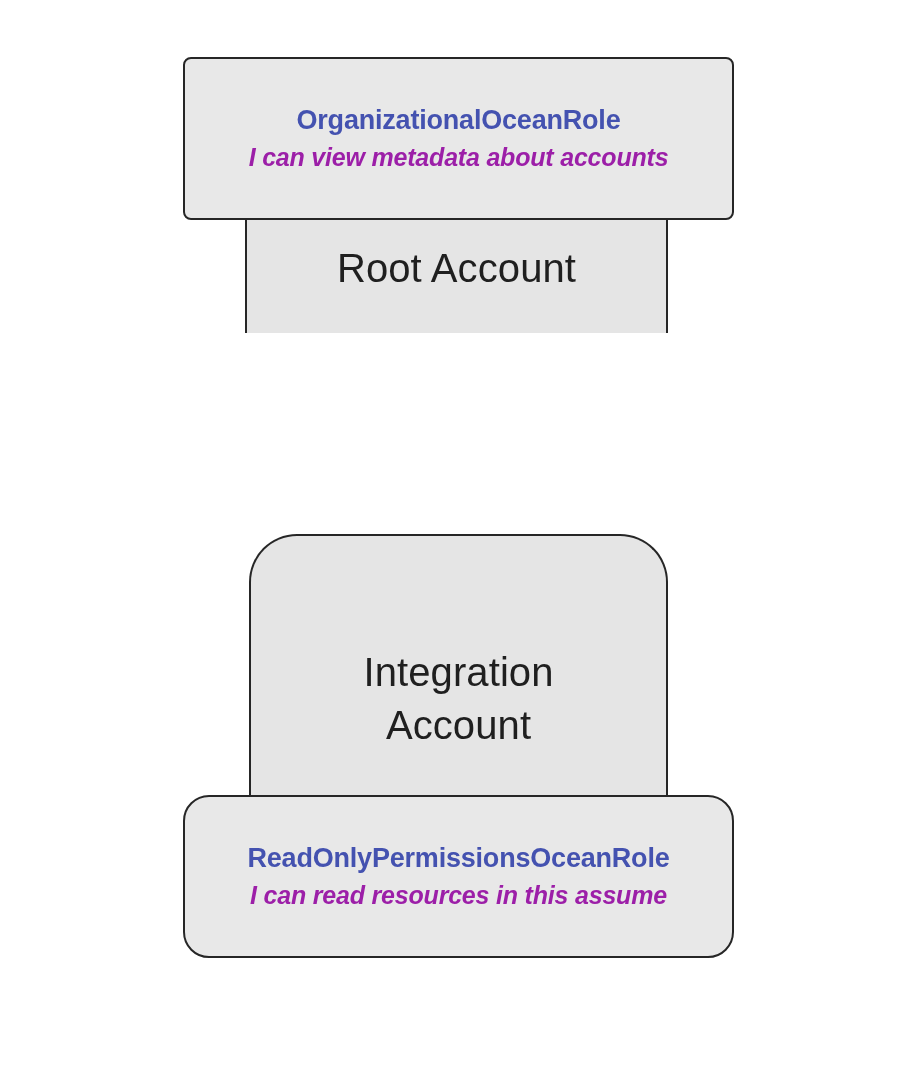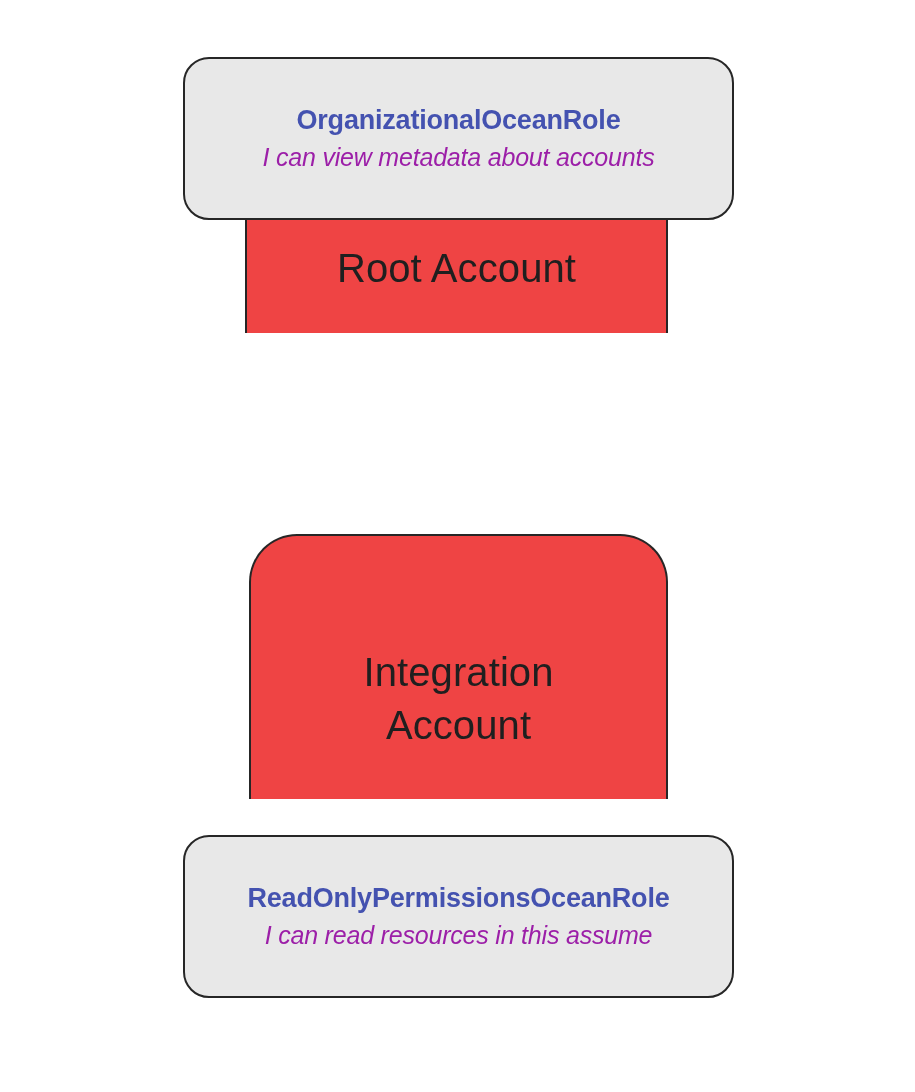--- a/index.html
+++ b/index.html
@@ -19,21 +19,21 @@
   #diagram-canvas {
     position: absolute;
     inset: 0;
     width: 915px;
     height: 1092px;
   }
 
   
   .account-container {
     position: absolute;
-    background: #ef4444;
+    background: #e5e5e5;
     border: 2.5px solid #262626;
     box-sizing: border-box;
     display: flex;
     align-items: center;
     justify-content: center;
     text-align: center;
     color: #1f1f1f;
     font-weight: 400;
     letter-spacing: 0.1px;
   }
@@ -94,32 +94,34 @@
     white-space: nowrap;
   }
   .role-subtitle {
     color: #9c1fa8;
     font-style: italic;
     font-size: 25px;
     line-height: 1.2;
     letter-spacing: -0.2px;
     white-space: nowrap;
     margin-top: 5px;
+    font-weight: bold;
   }
 
   #organizational-role-card {
     top: 57px;
     height: 163px;
+    border-radius: 8px;
   }
   #trust-policy-card {
     top: 318px;
     height: 163px;
   }
   #readonly-role-card {
-    top: 835px;
+    top: 795px;
     height: 163px;
   }
 </style>
 </head>
 <body>
 
 <div id="diagram-canvas">
 
   <div class="account-container" id="root-account-container">
     <span class="account-label">Root Account</span>

